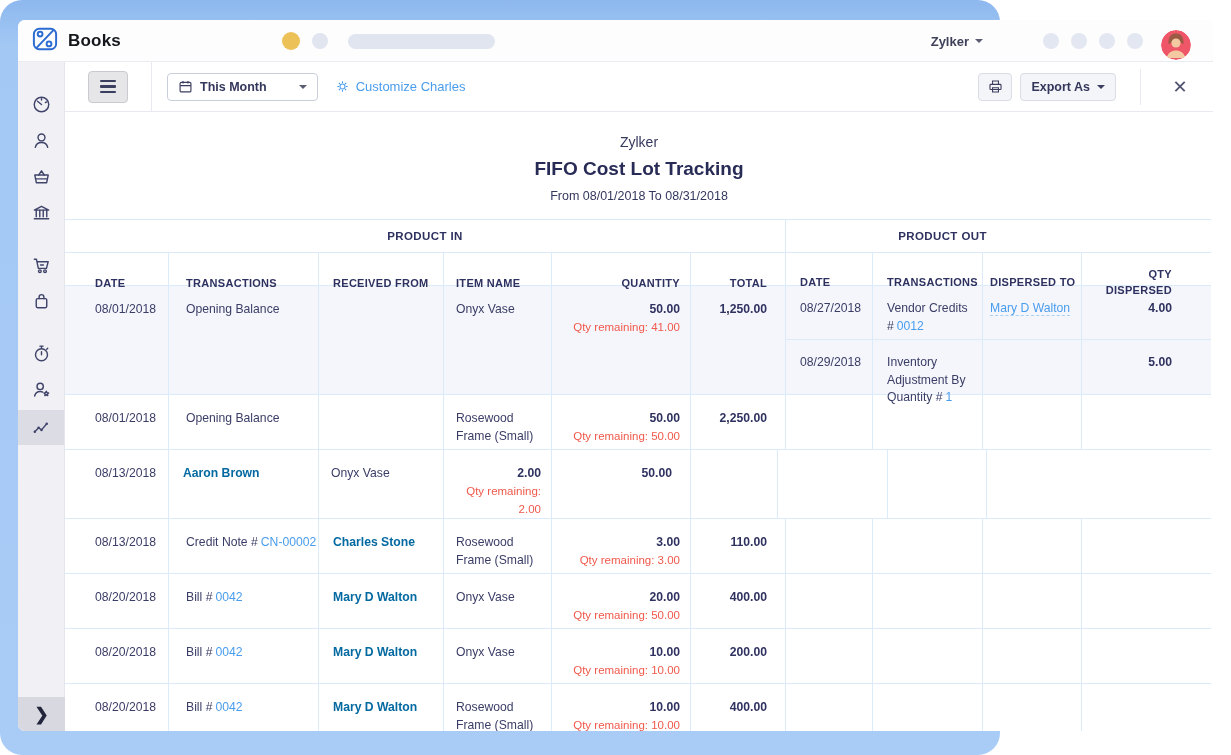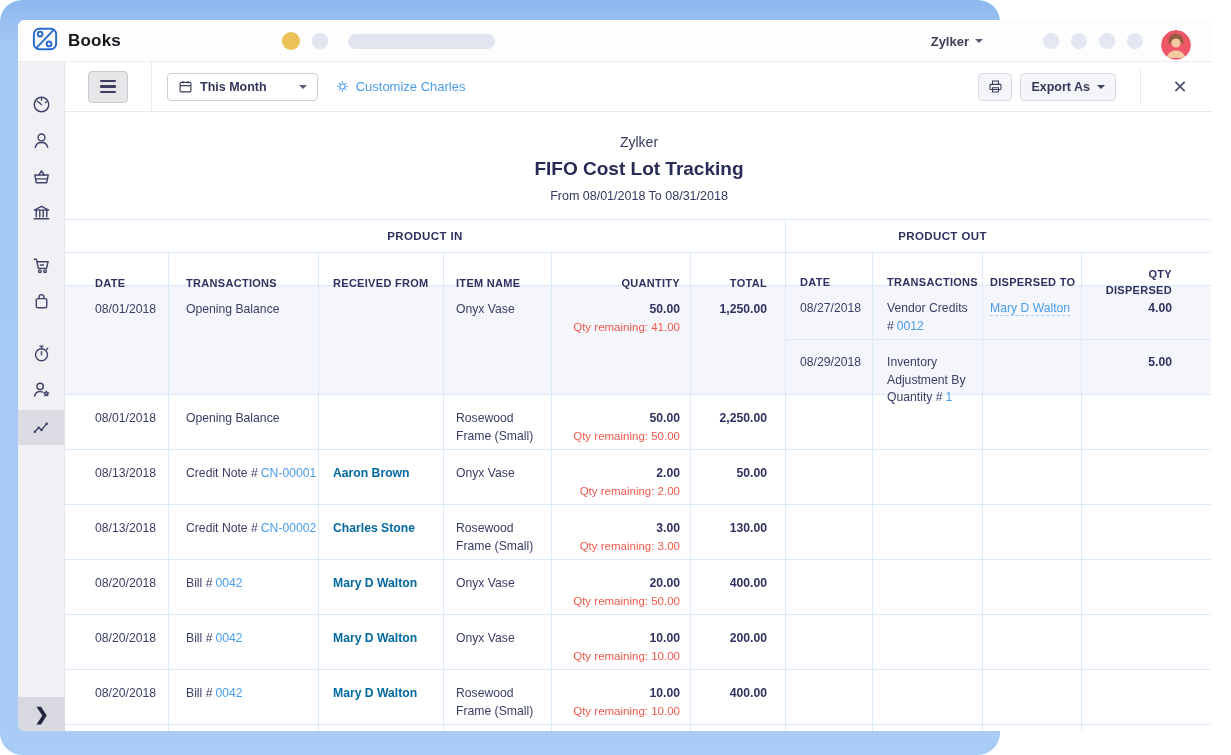--- a/index.html
+++ b/index.html
@@ -345,40 +345,39 @@
               <div class="out-wrap">
                 <div class="ocell o-date"></div>
                   <div class="ocell o-txn"></div>
                   <div class="ocell o-disp"></div>
                   <div class="ocell o-qty"></div>
               </div>
             </div>
 
             <div class="band">
               <div class="cell c-date">08/13/2018</div>
-              <div class="cell c-txn"><span>Credit Note #</span><a class="lnk">CN-00001</a></div>
               <div class="cell c-recv"><a class="lnk-solo">Aaron Brown</a></div>
               <div class="cell c-item">Onyx Vase</div>
               <div class="cell c-qty"><span class="amt">2.00</span><span class="qty-rem">Qty remaining: 2.00</span></div>
               <div class="cell c-total"><span class="amt">50.00</span></div>
               <div class="out-wrap">
                 <div class="ocell o-date"></div>
                   <div class="ocell o-txn"></div>
                   <div class="ocell o-disp"></div>
                   <div class="ocell o-qty"></div>
               </div>
             </div>
 
             <div class="band">
               <div class="cell c-date">08/13/2018</div>
               <div class="cell c-txn"><span>Credit Note #</span><a class="lnk">CN-00002</a></div>
               <div class="cell c-recv"><a class="lnk-solo">Charles Stone</a></div>
               <div class="cell c-item">Rosewood Frame (Small)</div>
               <div class="cell c-qty"><span class="amt">3.00</span><span class="qty-rem">Qty remaining: 3.00</span></div>
-              <div class="cell c-total"><span class="amt">130.00</span></div>
+              <div class="cell c-total"><span class="amt">110.00</span></div>
               <div class="out-wrap">
                 <div class="ocell o-date"></div>
                   <div class="ocell o-txn"></div>
                   <div class="ocell o-disp"></div>
                   <div class="ocell o-qty"></div>
               </div>
             </div>
 
             <div class="band">
               <div class="cell c-date">08/20/2018</div>

